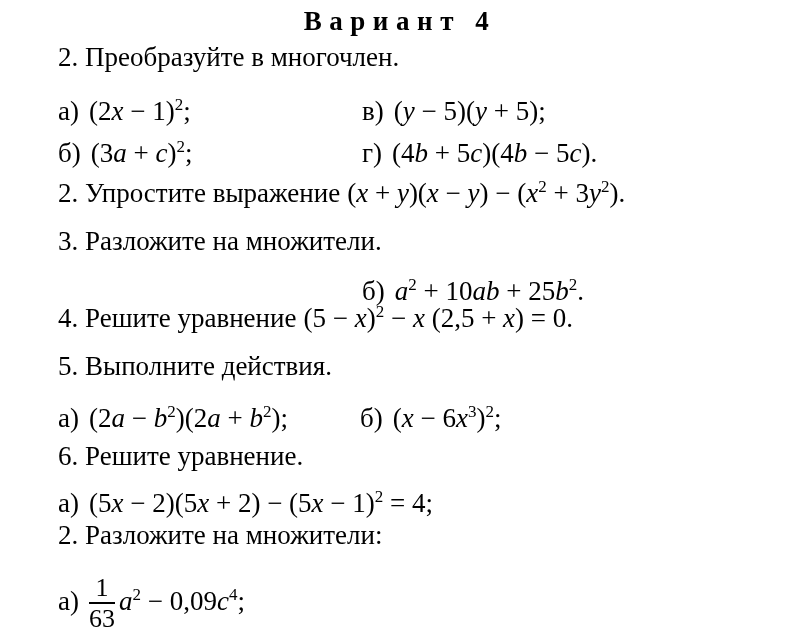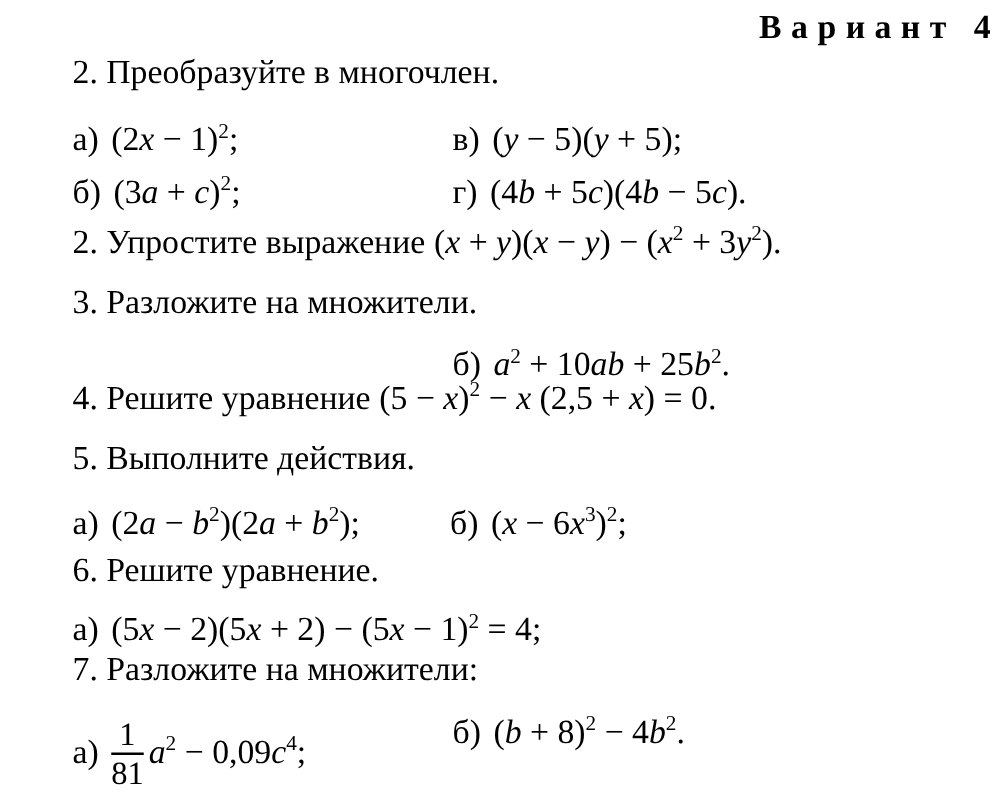--- a/index.html
+++ b/index.html
@@ -11,21 +11,21 @@
     color: #000000;
     font-family: "Liberation Serif", serif;
     font-size: 27px;
     overflow: hidden;
   }
   .title {
     position: absolute;
     top: 6px;
     left: 0;
     width: 100%;
-    text-align: right;
+    text-align: center;
     font-weight: bold;
     letter-spacing: 0.28em;
     font-size: 27px;
   }
   .line { position: absolute; left: 0; width: 100%; height: 40px; }
   .flow  { left: 58px; width: auto; white-space: nowrap; }
   .htext { margin-right: 7px; }
   .item  { position: absolute; top: 16px; white-space: nowrap; }
   .lbl   { margin-right: 10px; }
   .math i { font-style: italic; font-family: "Liberation Serif", serif; }
@@ -91,23 +91,20 @@
     </span>
   </div>
 
   <div class="line flow" style="top:441px">6. Решите уравнение.</div>
   <div class="line" style="top:472px">
     <span class="item" style="left:58px">
       <span class="lbl">а)</span><span class="math">(5<i>x</i> − 2)(5<i>x</i> + 2) − (5<i>x</i> − 1)<sup>2</sup> = 4;</span>
     </span>
   </div>
 
-  <div class="line flow" style="top:520px">7. Разложите на множители:</div>
+  <div class="line flow" style="top:520px">2. Разложите на множители:</div>
   <div class="line" style="top:558px; height:80px">
     <span class="item" style="left:58px">
-      <span class="lbl">а)</span><span class="math"><span class="frac"><span class="num">1</span><span class="den">81</span></span><i>a</i><sup>2</sup> − 0,09<i>c</i><sup>4</sup>;</span>
-    </span>
-    <span class="item" style="left:362px; top:12px">
-      <span class="lbl">б)</span><span class="math">(<i>b</i> + 8)<sup>2</sup> − 4<i>b</i><sup>2</sup>.</span>
+      <span class="lbl">а)</span><span class="math"><span class="frac"><span class="num">1</span><span class="den">63</span></span><i>a</i><sup>2</sup> − 0,09<i>c</i><sup>4</sup>;</span>
     </span>
   </div>
 
 </div>
 
 </body></html>

